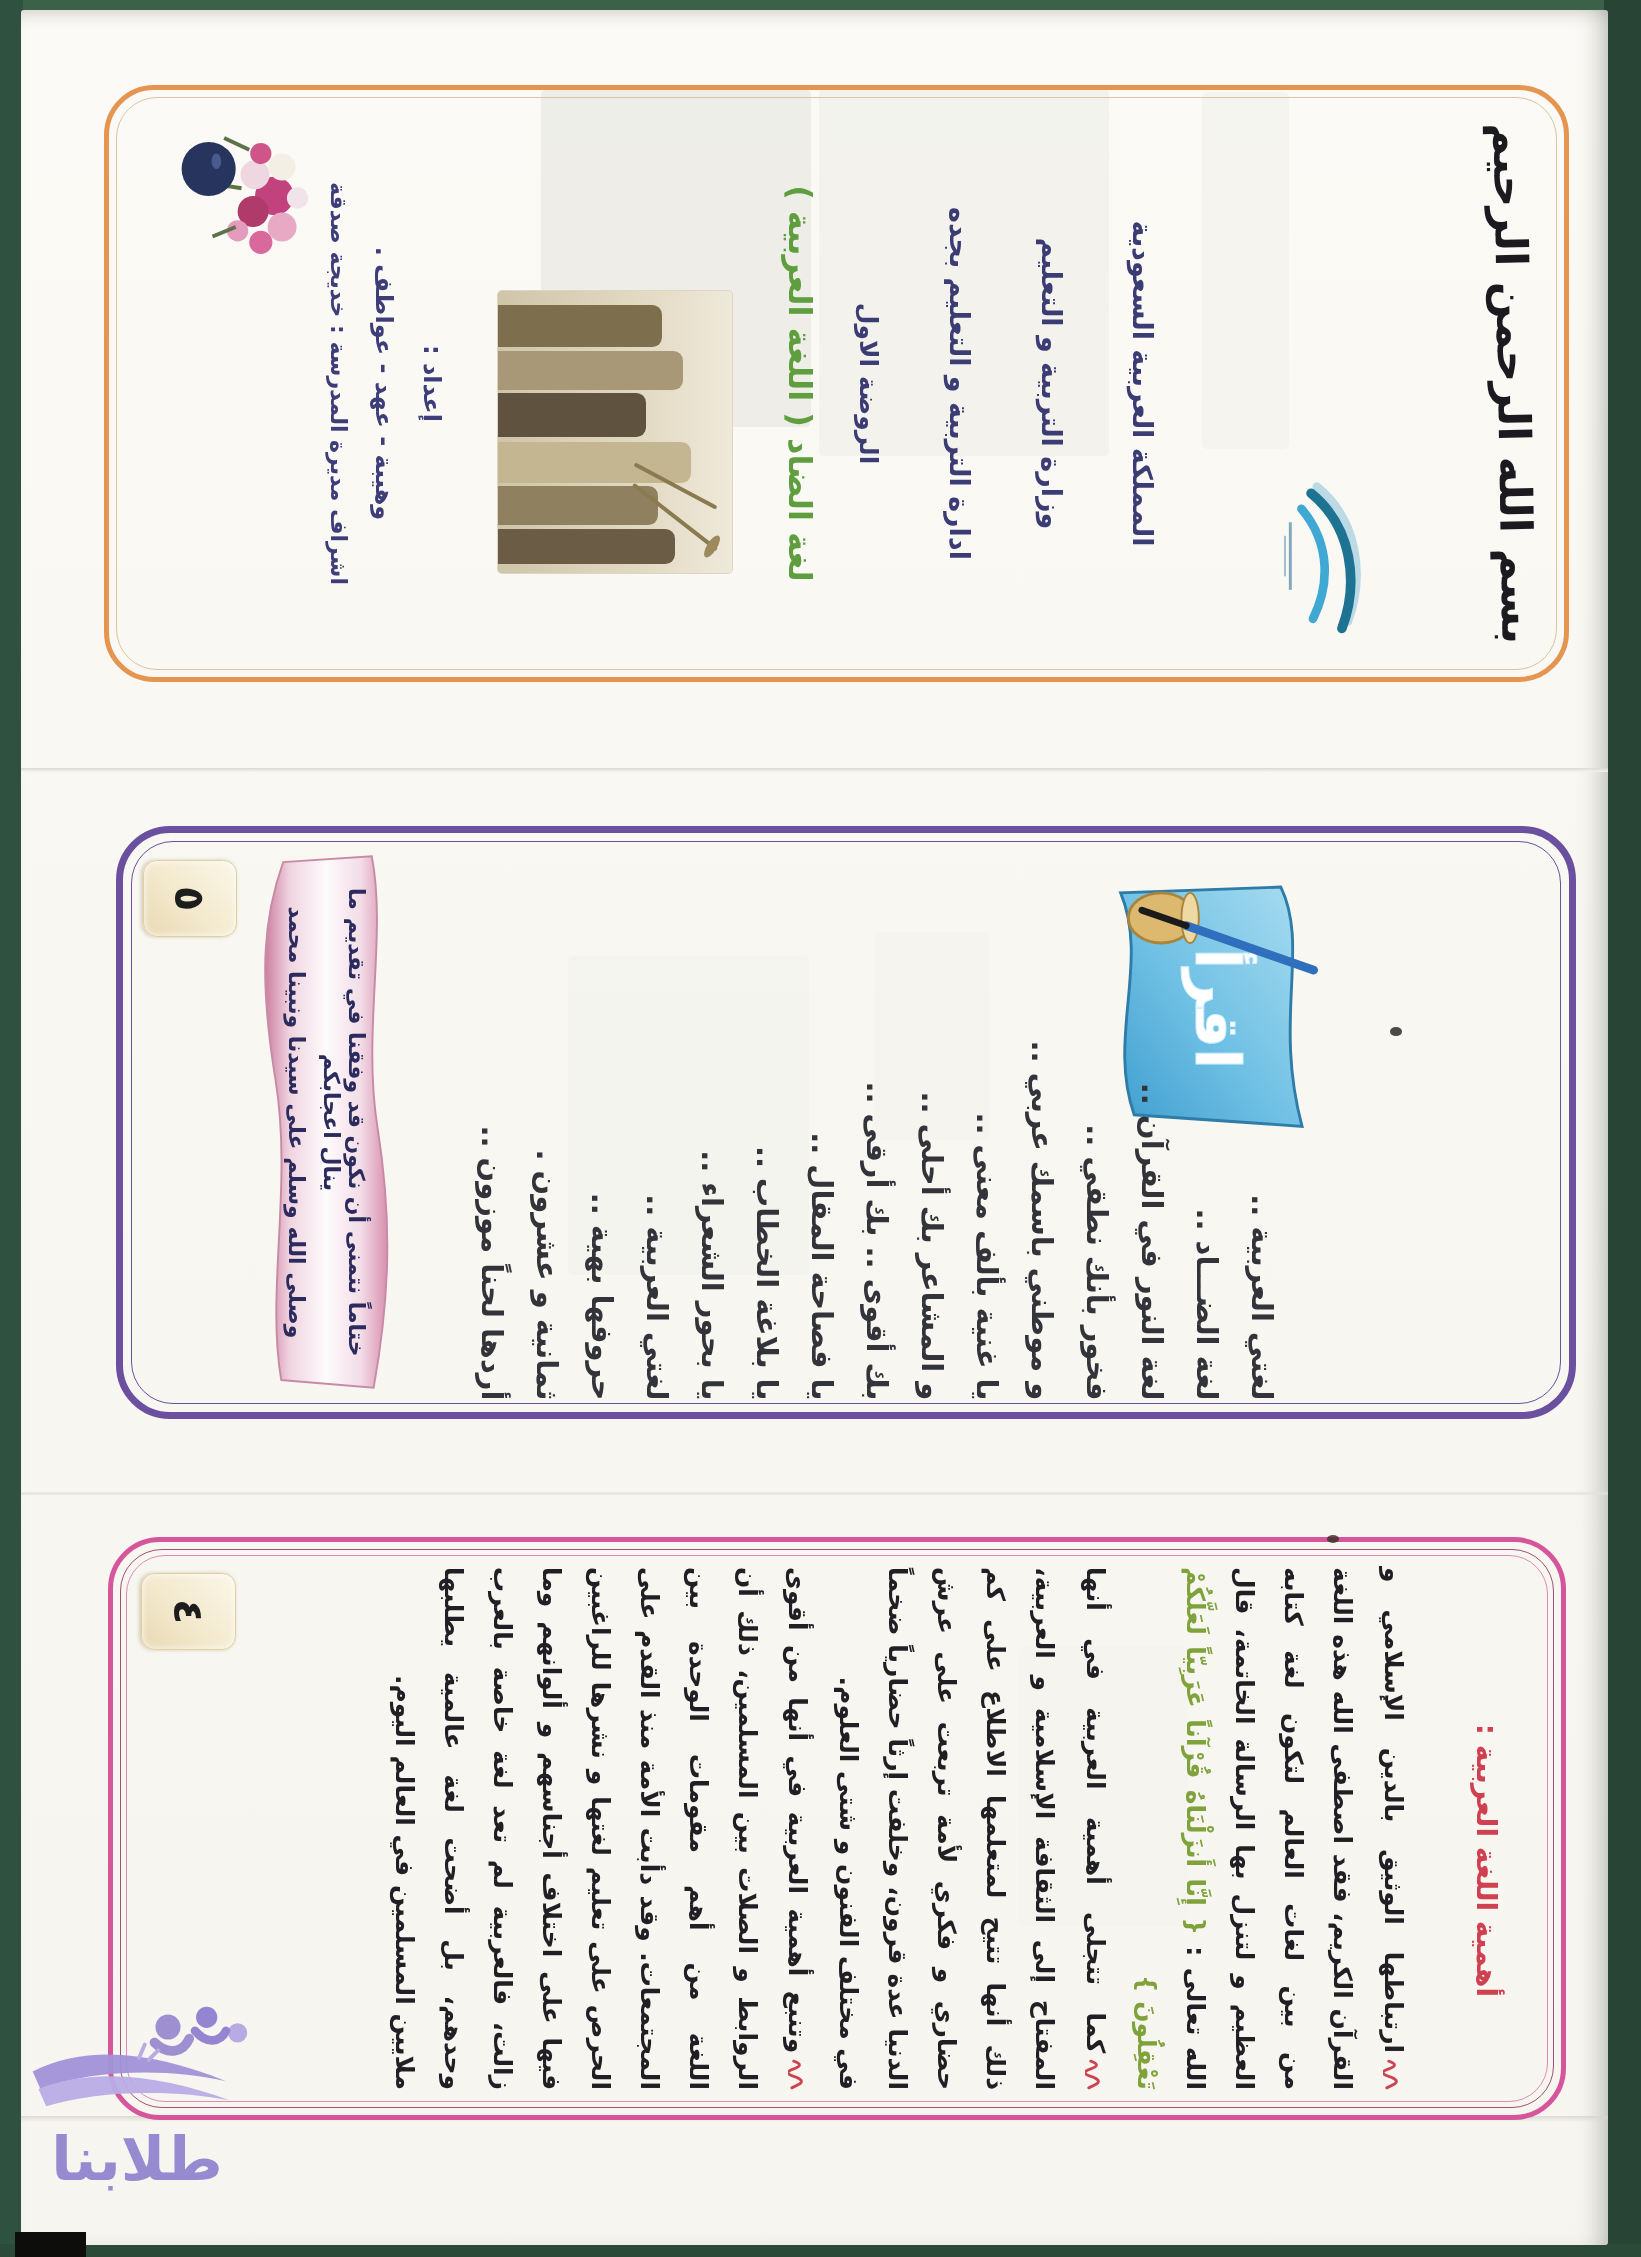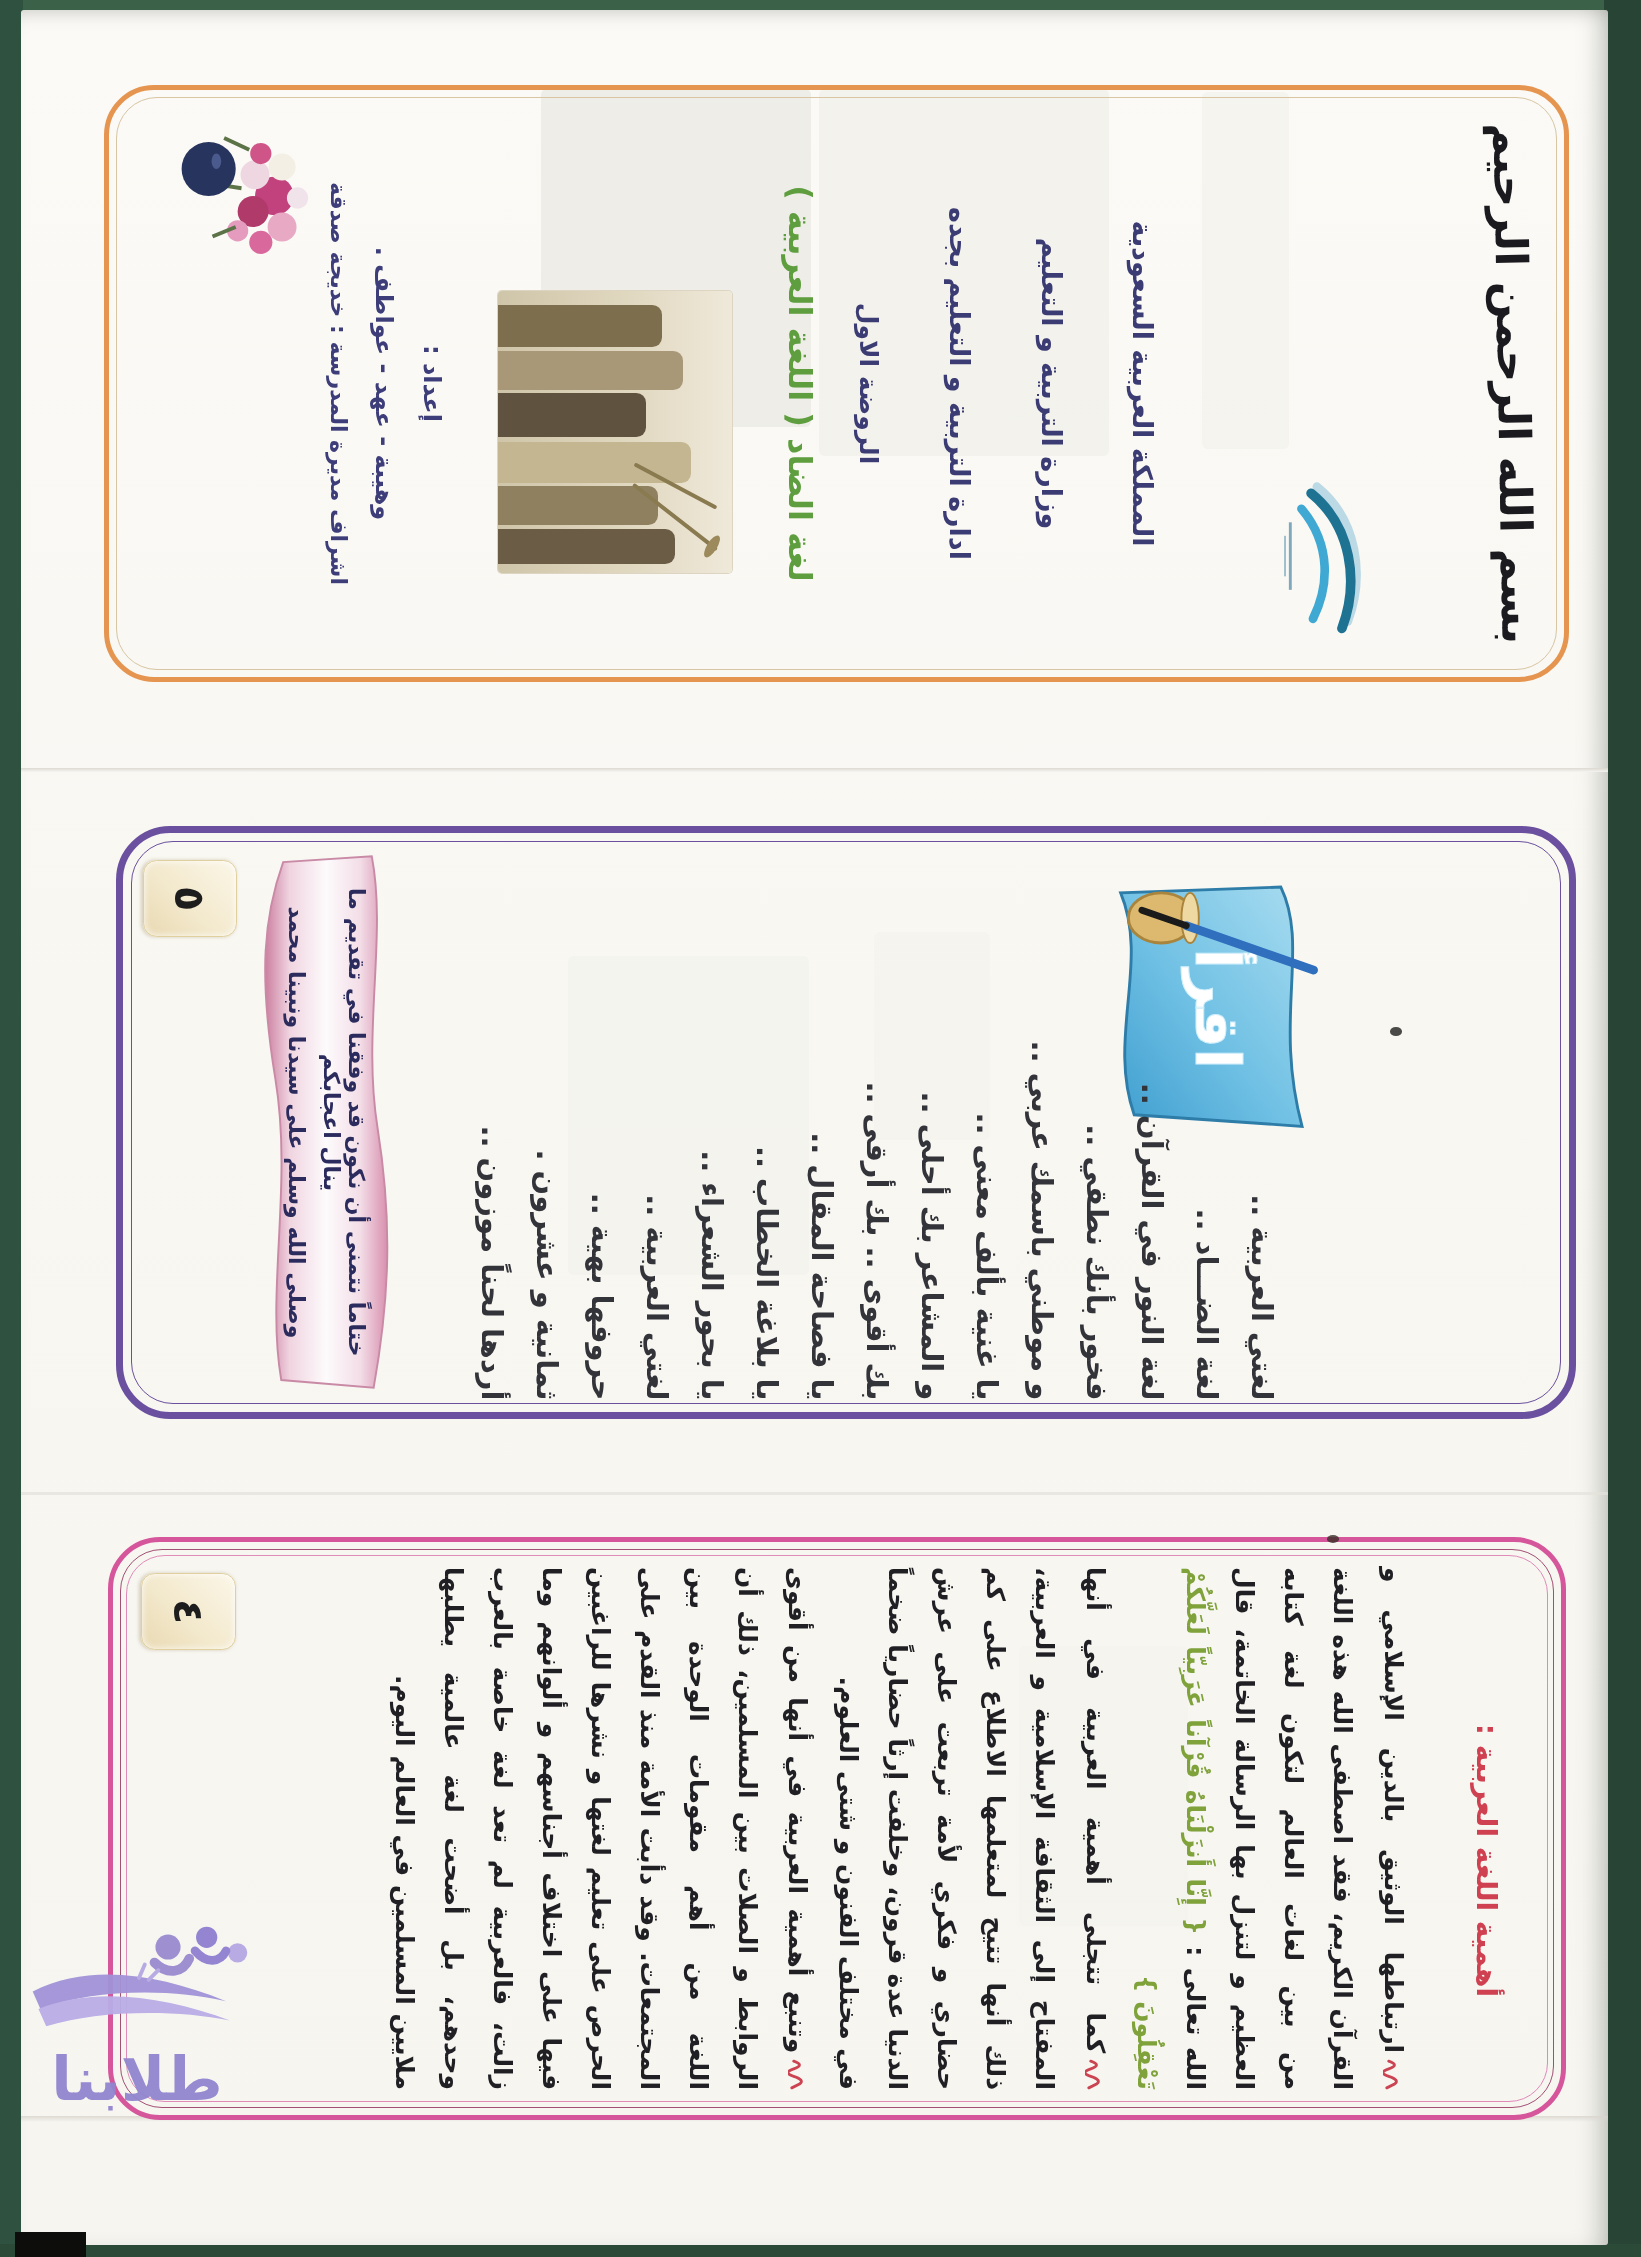--- a/index.html
+++ b/index.html
@@ -75,21 +75,21 @@
   #badge4{left:31px;top:1325px;width:75px;height:93px;}
   
   .imp-heading{position:absolute;top:58px;left:25px;right:25px;text-align:right;
     padding-right:93px;font-size:28px;font-weight:bold;color:#cf4050;}
   .imp-body{position:absolute;top:143px;left:25px;right:25px;text-align:justify;
     font-size:25px;font-weight:bold;color:#1f1f24;line-height:49px;}
   .imp-body p{margin:0 0 1.9px 0;}
   .quran{color:#7fa23b;}
   .pen{display:inline-block;vertical-align:-1.9px;margin-left:5.8px;}
   
-  #watermark{position:absolute;left:23px;top:1916px;z-index:5;opacity:.95;}
+  #watermark{position:absolute;left:23px;top:1996px;z-index:5;opacity:.95;}
 </style>
 </head>
 <body>
 
 <div class="edge" id="edge-top"></div>
 <div class="edge" id="edge-left"></div>
 <div class="edge" id="edge-right"></div>
 <div class="edge" id="edge-bottom"></div>
 <div id="paper"></div>
 <div id="notch"></div>

